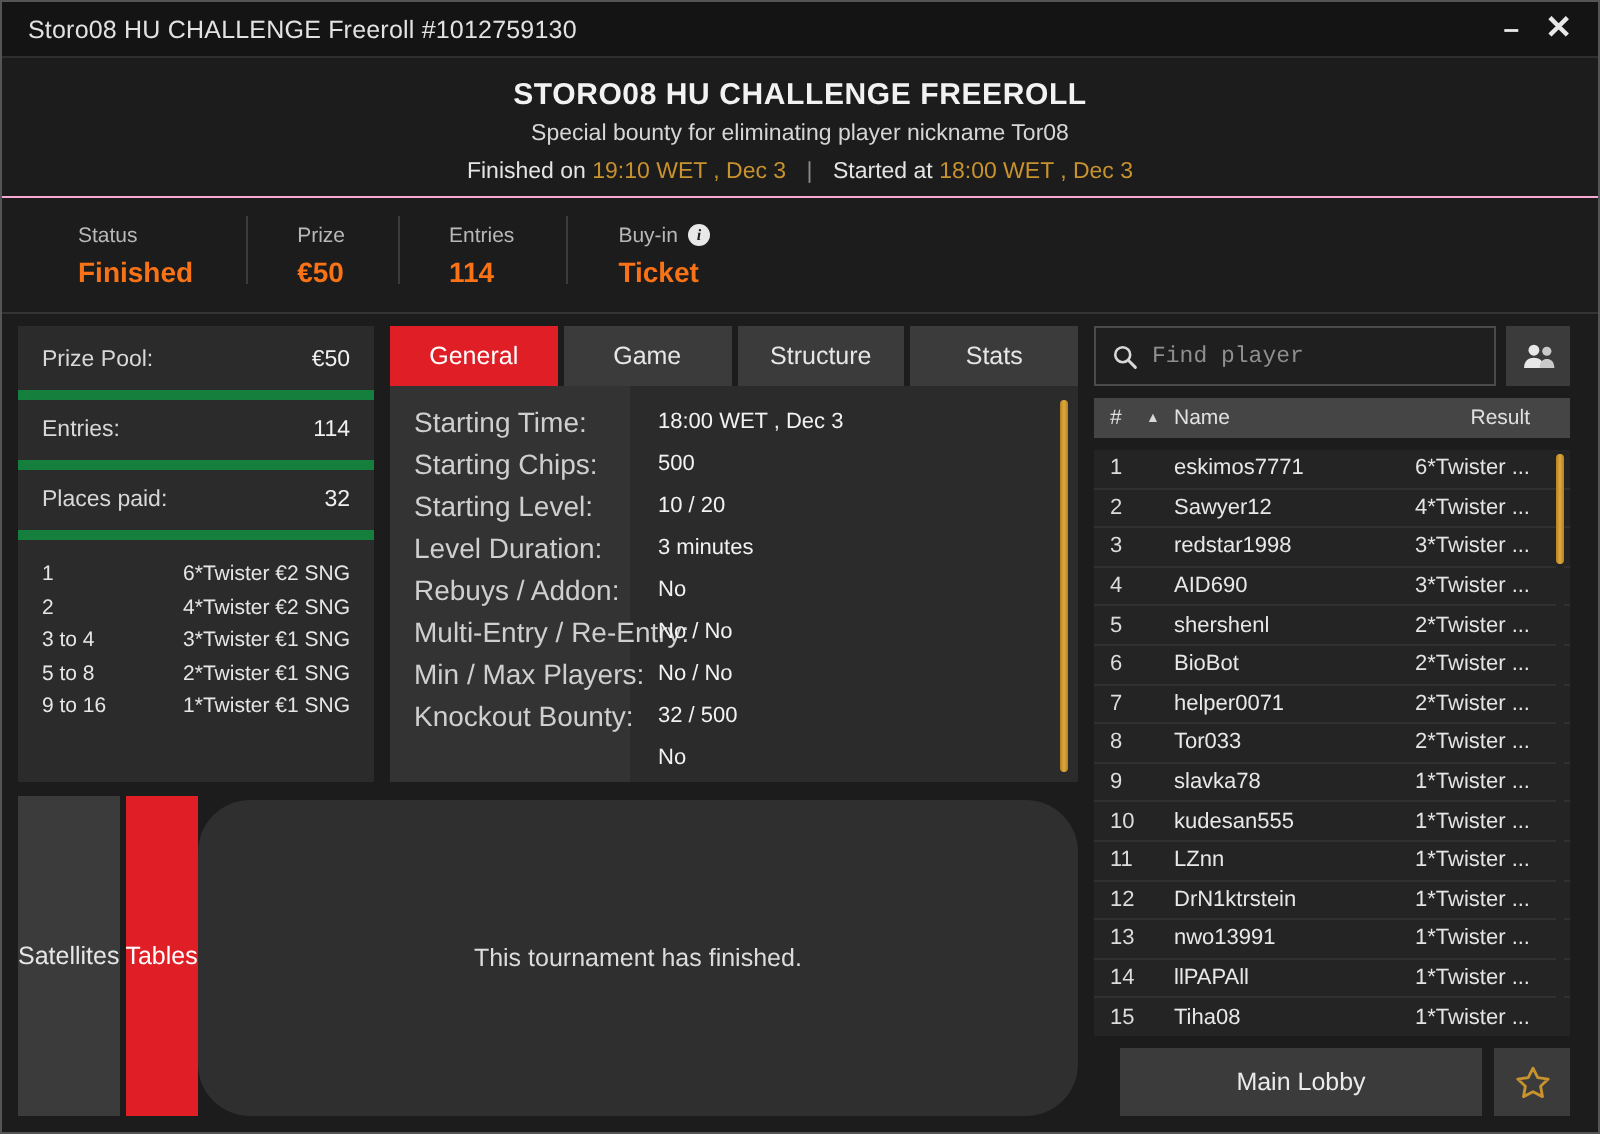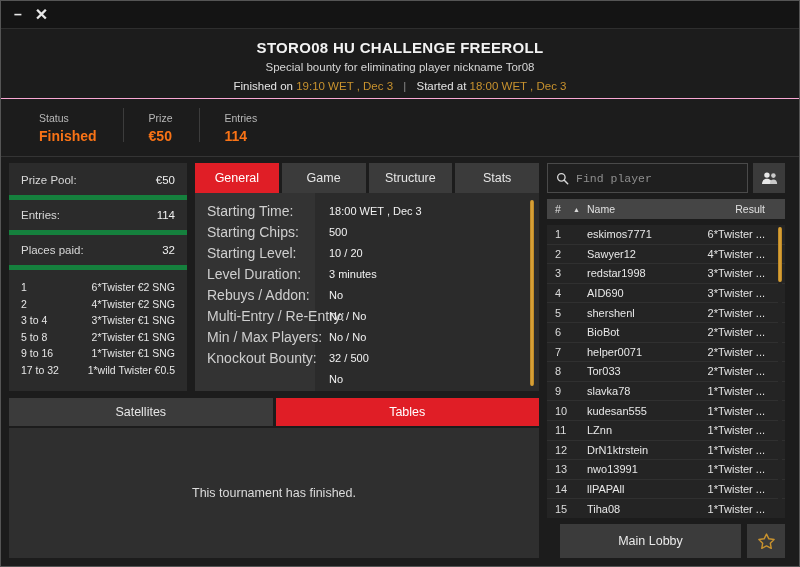--- a/index.html
+++ b/index.html
@@ -125,31 +125,32 @@
     position:absolute; right:5px; top:7px; bottom:5px;
     width:4px; background:#2b2b2b;
   }
   .detail-thumb {
     position:absolute; left:0; top:0; width:4px; height:100%;
     background:linear-gradient(90deg,#b5801f,#e0a93e,#b5801f);
     border-radius:2px;
   }
 
   
-  .bottom-block { flex:1; display:flex; flex-direction:column; min-height:0;justify-content:flex-end; }
+  .bottom-block { flex:1; display:flex; flex-direction:row; min-height:0;justify-content:flex-end; }
   .bottom-tabs { display:flex; gap:3px; flex:0 0 28px; }
   .btab {
     flex:1; display:flex; align-items:center; justify-content:center;
     background:#3b3b3b; color:#e6e6e6; font-size:12.5px; cursor:pointer;
   }
   .btab.active { background:#e01e26; color:#fff; }
   .bottom-content {
     flex:1; background:#2f2f2f;
     display:flex; align-items:center; justify-content:center;
     margin-top:2px;
+    border-radius:26px;
   }
   .finished-msg { font-size:12.5px; color:#dcdcdc; }
 
   
   .right-col { width:238px; display:flex; flex-direction:column; gap:6px; min-height:0; }
   .search-row { flex:0 0 30px; display:flex; gap:5px; }
   .search-box {
     flex:1; background:#1f1f1f; border:1px solid #4a4a4a;
     display:flex; align-items:center; padding:0 8px; gap:7px;
   }
@@ -203,20 +204,21 @@
     width:38px; background:#3b3b3b;
     display:flex; align-items:center; justify-content:center; cursor:pointer;
   }
 </style>
 </head>
 <body>
 
 <div class="window">
 
   <div class="titlebar">
+    <div class="titlebar-text">Storo08 HU CHALLENGE Freeroll #1012759130</div>
     <div class="win-btns">
       <span class="win-btn min">–</span>
       <span class="win-btn close">✕</span>
     </div>
   </div>
 
   <div class="header">
     <div class="tour-title">STORO08 HU CHALLENGE FREEROLL</div>
     <div class="tour-sub">Special bounty for eliminating player nickname Tor08</div>
     <div class="tour-times">
@@ -234,20 +236,27 @@
       <div class="stat-value">Finished</div>
     </div>
     <div class="stat">
       <div class="stat-label">Prize</div>
       <div class="stat-value">€50</div>
     </div>
     <div class="stat">
       <div class="stat-label">Entries</div>
       <div class="stat-value">114</div>
     </div>
+    <div class="stat">
+      <div class="stat-label">
+        <span>Buy-in</span>
+        <span class="info-icon">i</span>
+      </div>
+      <div class="stat-value">Ticket</div>
+    </div>
   </div>
 
   <div class="body-area">
 
     <div class="left-col">
       <div class="top-row">
 
         <div class="prize-panel">
           <div class="prize-row">
             <span>Prize Pool:</span>
@@ -274,24 +283,20 @@
               <span class="payout-place">3  to  4</span>
               <span>3*Twister €1 SNG</span>
             </div>
             <div class="payout-row">
               <span class="payout-place">5  to  8</span>
               <span>2*Twister €1 SNG</span>
             </div>
             <div class="payout-row">
               <span class="payout-place">9  to  16</span>
               <span>1*Twister €1 SNG</span>
-            </div>
-            <div class="payout-row">
-              <span class="payout-place">17  to  32</span>
-              <span>1*wild Twister €0.5</span>
             </div>
           </div>
         </div>
 
         <div class="detail-panel">
           <div class="tabs">
             <div class="tab active">General</div>
             <div class="tab">Game</div>
             <div class="tab">Structure</div>
             <div class="tab">Stats</div>

